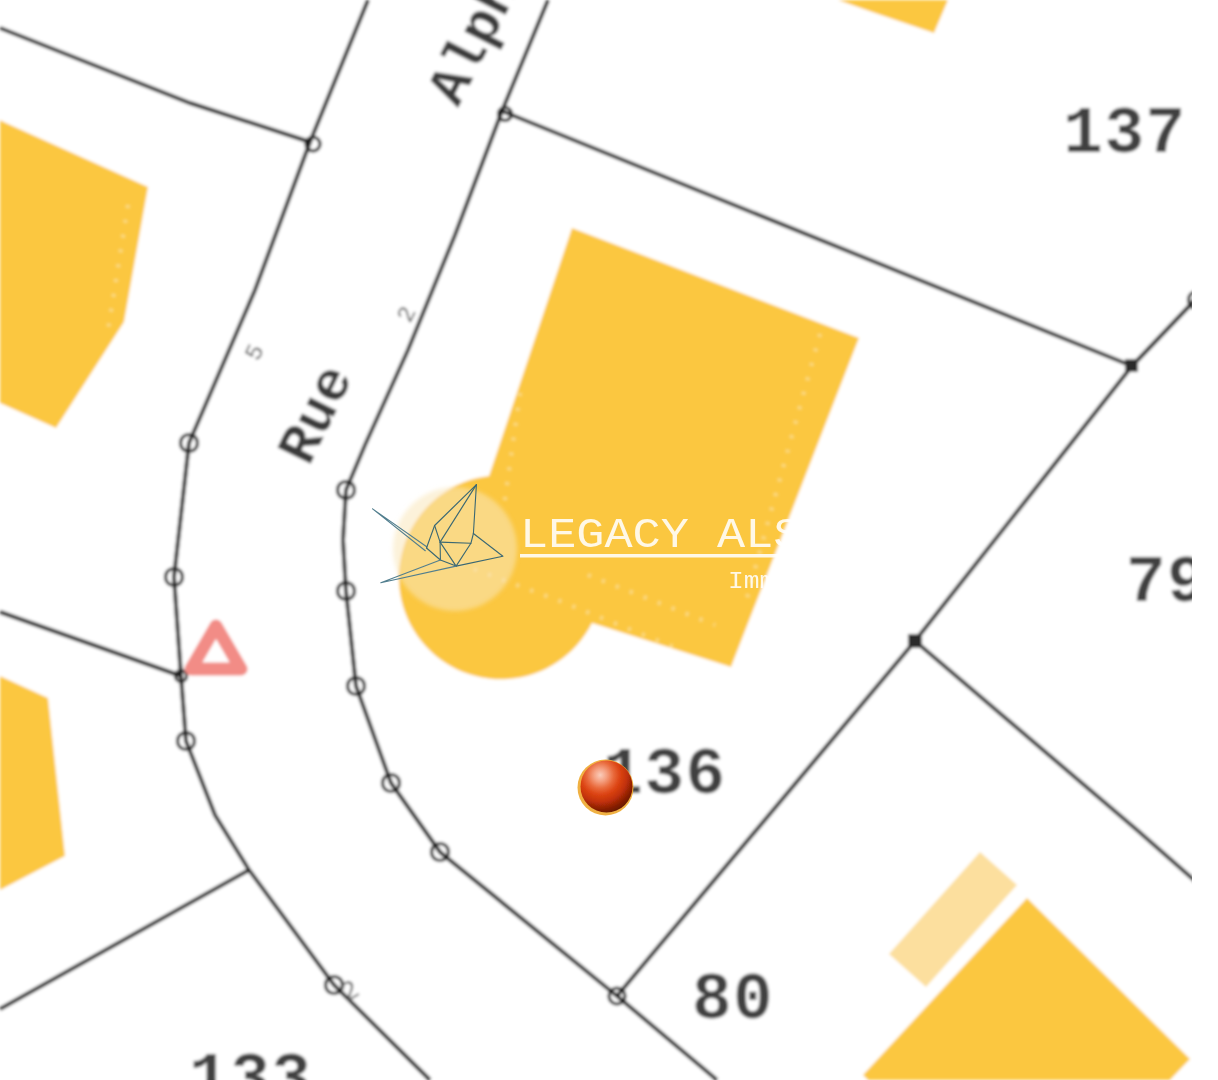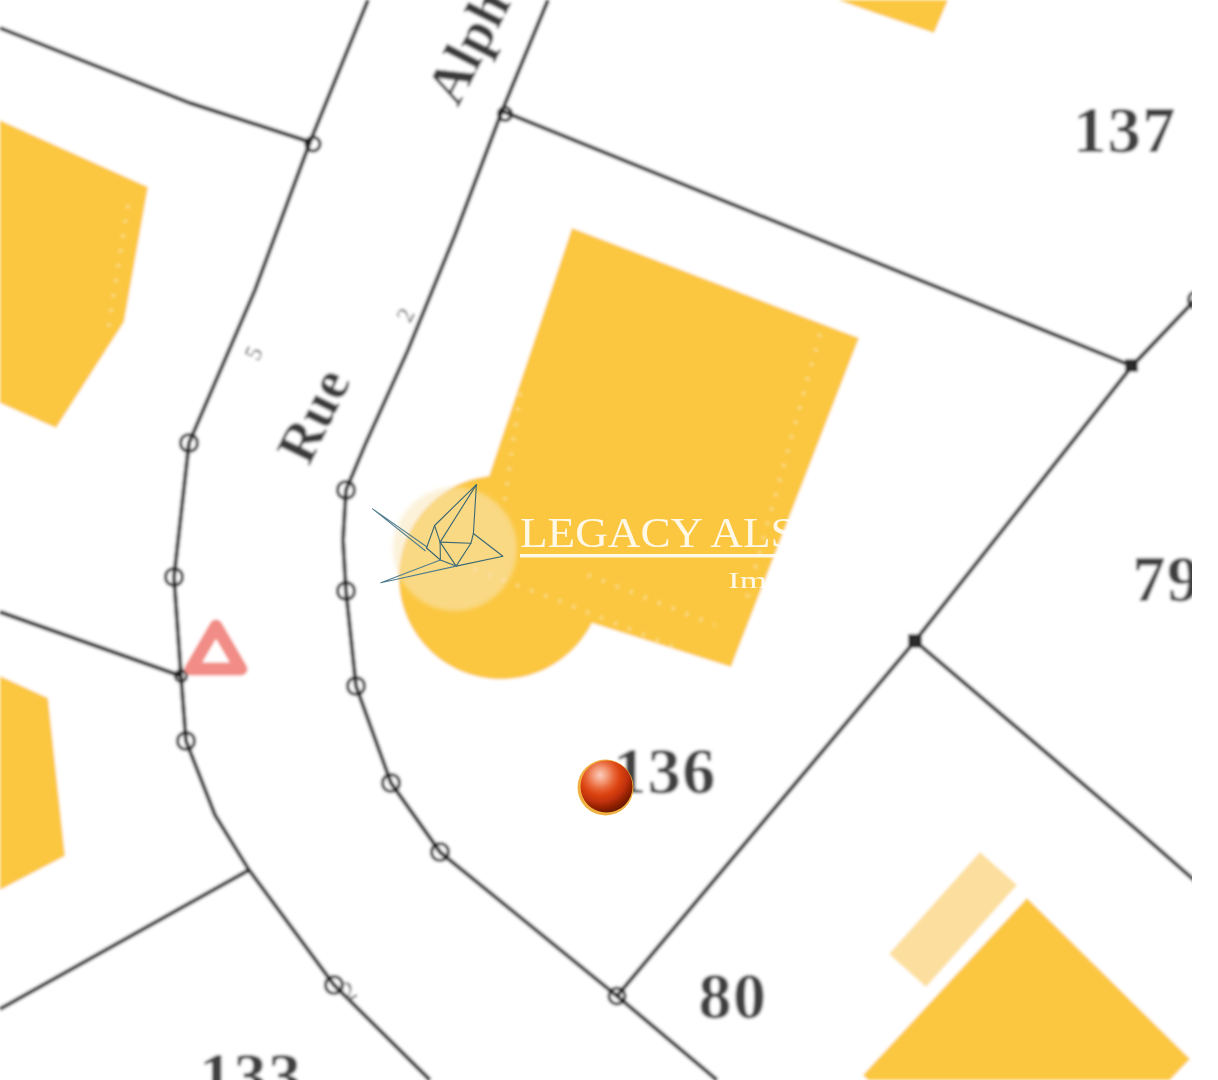--- a/index.html
+++ b/index.html
@@ -1,17 +1,17 @@
 <!DOCTYPE html>
 <html><head>
 <meta charset="utf-8">
 <style>
 html,body{margin:0;padding:0;background:#fff;}
 #stage{position:relative;width:1192px;height:1080px;overflow:hidden;background:#fff;
-font-family:Liberation Serif, serif;}
+font-family:Liberation Mono, monospace;}
 svg{position:absolute;left:0;top:0;}
 </style>
 </head>
 <body>
 <div id="stage">
 <svg width="1218" height="1080" viewBox="0 0 1218 1080">
 <defs>
 <filter id="mapblur" x="-5%" y="-5%" width="110%" height="110%">
           <feGaussianBlur stdDeviation="1.5"></feGaussianBlur>
         </filter>

